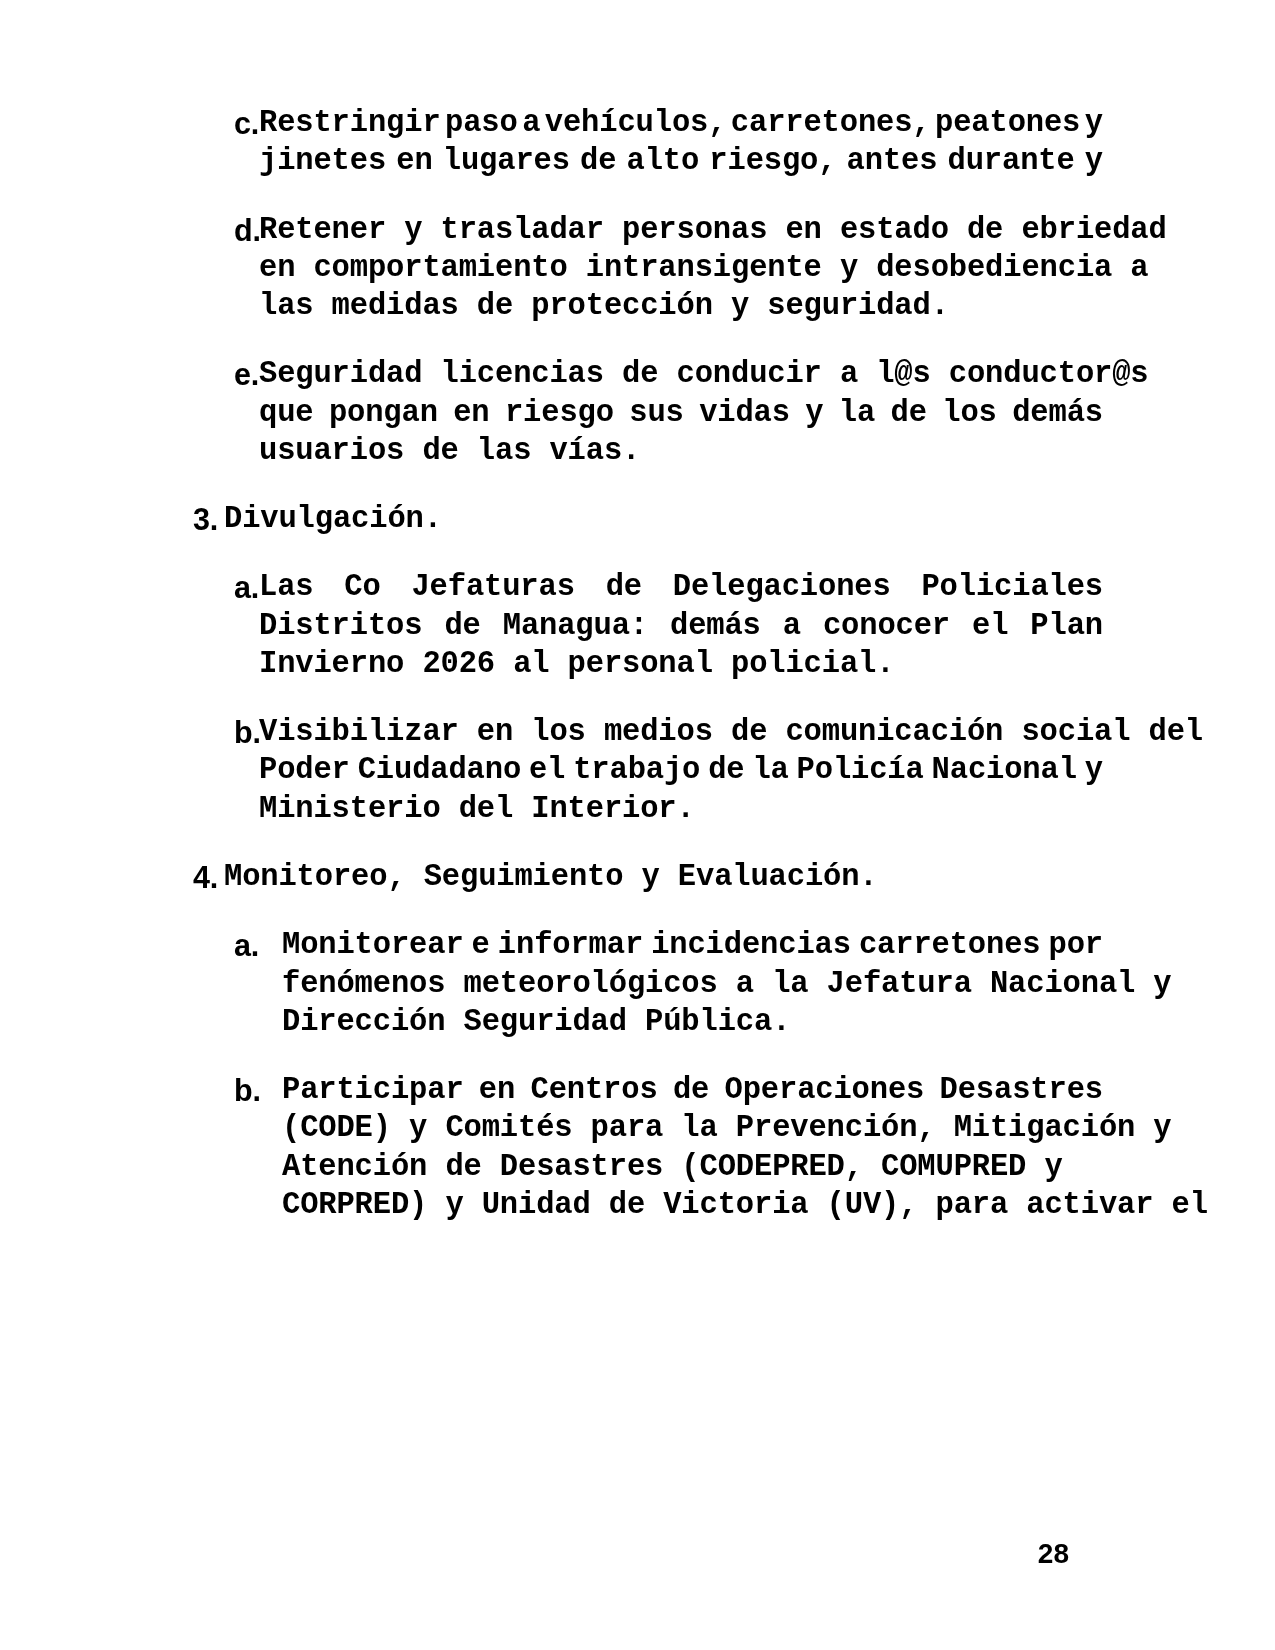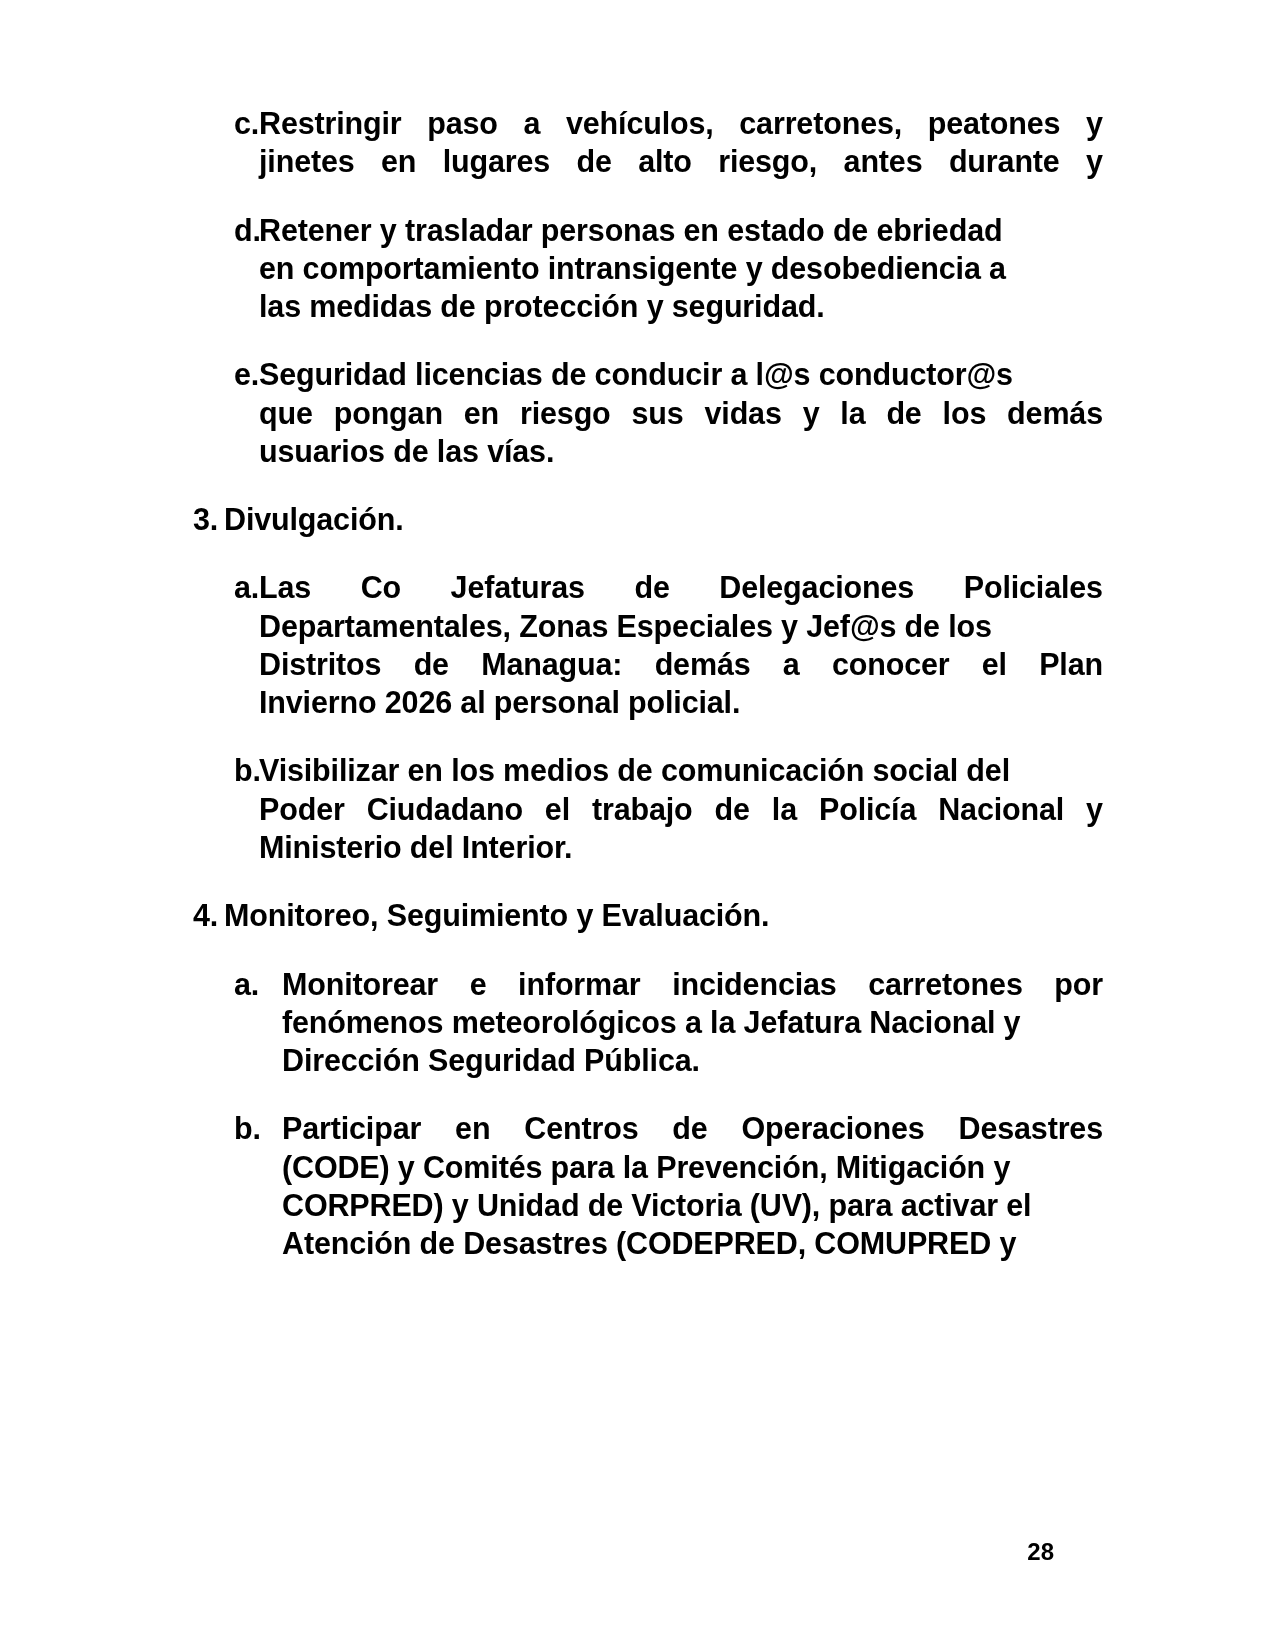--- a/index.html
+++ b/index.html
@@ -69,35 +69,36 @@
   .lvl-let.wide .marker {
     width: 48px;
   }
   .lvl-let.wide .body {
     width: 821px;
   }
 
   .line {
     display: block;
     white-space: nowrap;
+    font-family: Liberation Mono, monospace;
   }
   .line.jst {
     display: flex;
     justify-content: space-between;
   }
   .line.jst > span {
     white-space: pre;
   }
 
   #page-number {
     position: absolute;
-    right: 221px;
+    right: 206px;
     top: 1540px;
     font-weight: bold;
-    font-size: 24px;
+    font-size: 28px;
     line-height: 1;
   }
 </style>
 </head>
 <body>
 
 <div id="page">
 
   <div id="content">
 
@@ -168,21 +169,20 @@
       <div class="marker">a.</div>
       <div class="body">
         <div class="line jst">
             <span>Las</span>
             <span>Co</span>
             <span>Jefaturas</span>
             <span>de</span>
             <span>Delegaciones</span>
             <span>Policiales</span>
           </div>
-        <div class="line">Departamentales, Zonas Especiales y Jef@s de los</div>
         <div class="line jst">
             <span>Distritos</span>
             <span>de</span>
             <span>Managua:</span>
             <span>demás</span>
             <span>a</span>
             <span>conocer</span>
             <span>el</span>
             <span>Plan</span>
           </div>
@@ -237,22 +237,22 @@
       <div class="body">
         <div class="line jst">
             <span>Participar</span>
             <span>en</span>
             <span>Centros</span>
             <span>de</span>
             <span>Operaciones</span>
             <span>Desastres</span>
           </div>
         <div class="line">(CODE) y Comités para la Prevención, Mitigación y</div>
+        <div class="line">Atención de Desastres (CODEPRED, COMUPRED y</div>
         <div class="line">CORPRED) y Unidad de Victoria (UV), para activar el</div>
-        <div class="line">Atención de Desastres (CODEPRED, COMUPRED y</div>
       </div>
     </div>
 
   </div>
 
   <div id="page-number">28</div>
 
 </div>
 
 </body></html>

